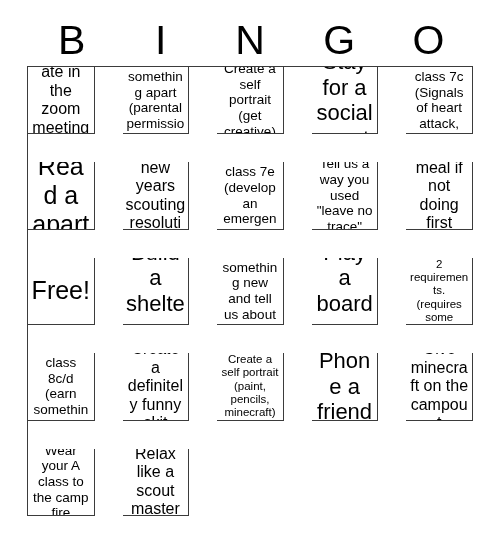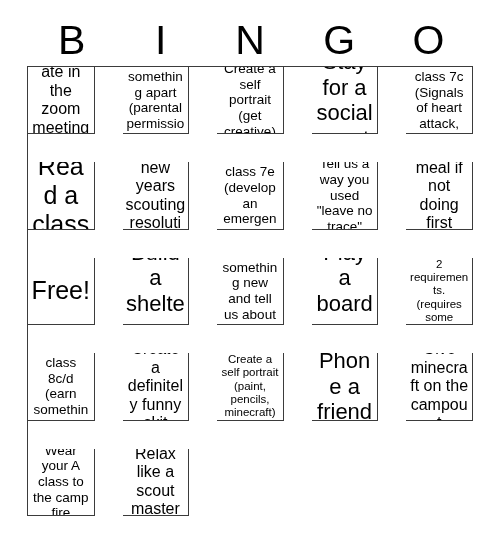--- a/index.html
+++ b/index.html
@@ -117,21 +117,21 @@
       <div class="bingo-cell">
         <span class="cell-text fs-sm">Create a self portrait (get creative)</span>
       </div>
       <div class="bingo-cell">
         <span class="cell-text fs-lg">Stay for a social meet</span>
       </div>
       <div class="bingo-cell">
         <span class="cell-text fs-sm">First class 7c (Signals of heart attack, cpr)</span>
       </div>
       <div class="bingo-cell">
-        <span class="cell-text fs-xl">Read a class</span>
+        <span class="cell-text fs-xl">Read a apart</span>
       </div>
       <div class="bingo-cell">
         <span class="cell-text fs-md">Give new years scouting resolution</span>
       </div>
       <div class="bingo-cell">
         <span class="cell-text fs-sm">First class 7e (develop an emergency plan)</span>
       </div>
       <div class="bingo-cell">
         <span class="cell-text fs-sm">Tell us a way you used "leave no trace"</span>
       </div>

